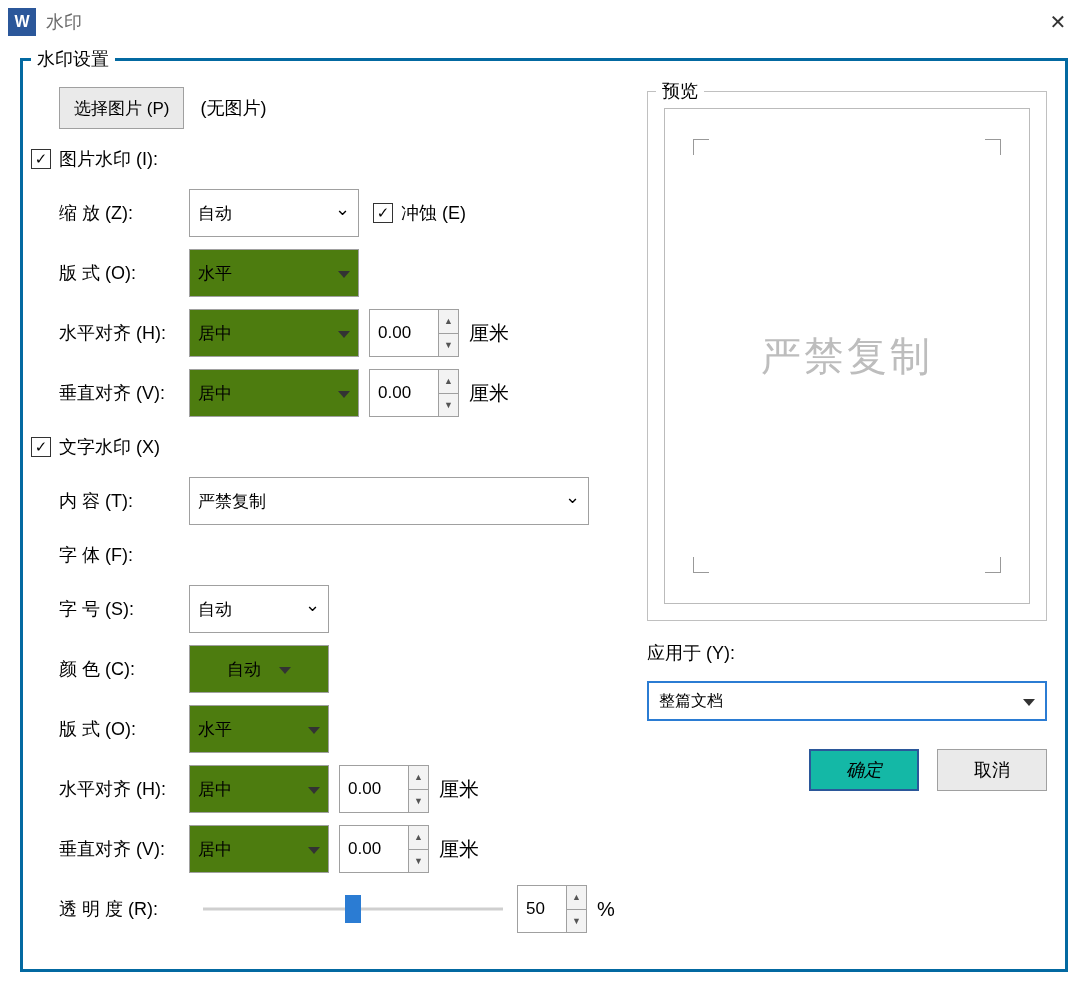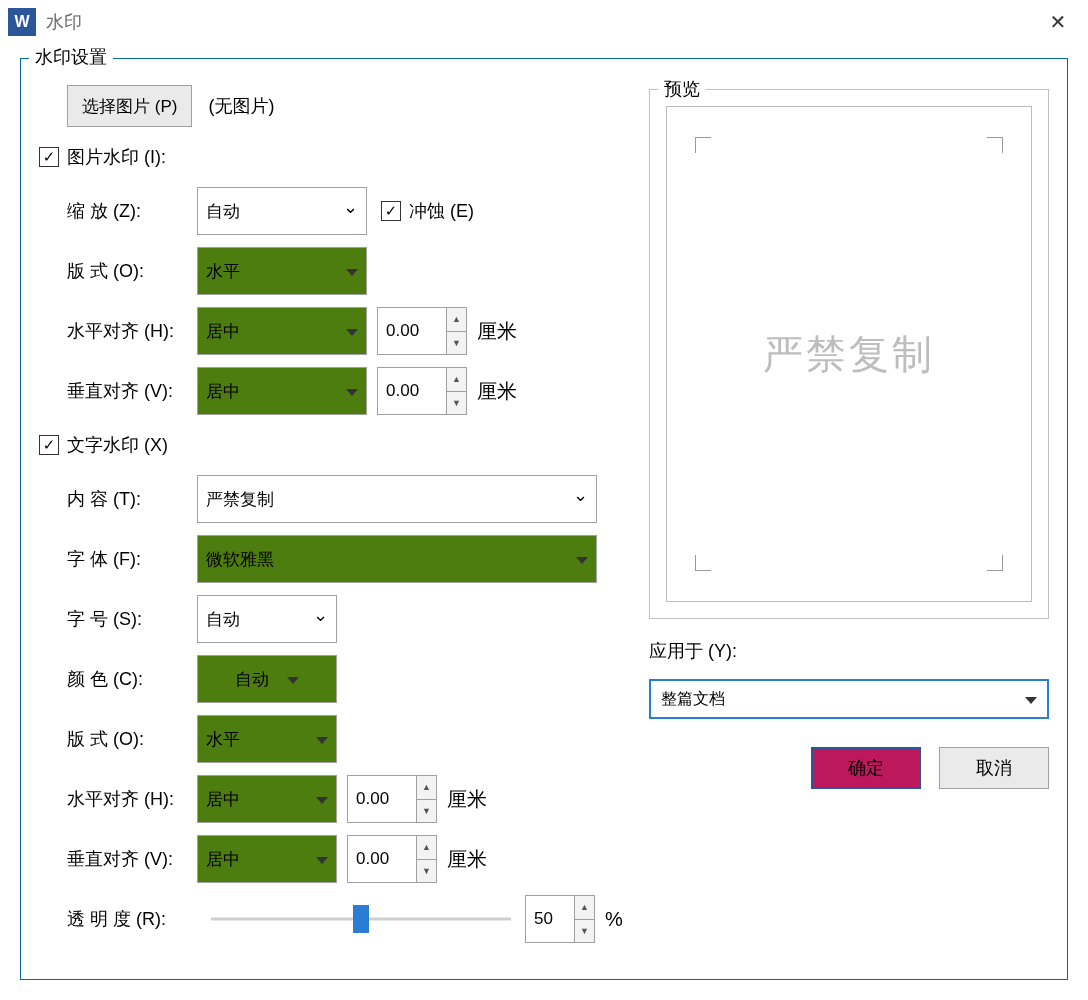--- a/index.html
+++ b/index.html
@@ -36,22 +36,22 @@
       width: 44px; height: 44px;
       display: flex; align-items: center; justify-content: center;
       font-size: 20px; color: #333;
       cursor: pointer;
     }
     .dialog-body {
       padding: 14px 20px 20px 20px;
     }
     .groupbox {
       position: relative;
-      border: 1px solid #0369a1;
-      padding: 26px 18px 24px 18px;
+      border: 3px solid #0369a1;
+      padding: 26px 18px 24px 8px;
       margin-bottom: 16px;
     }
     .group-title {
       position: absolute;
       top: -14px; left: 8px;
       background: #fff;
       padding: 0 6px;
       font-size: 18px;
       color: #000;
     }
@@ -141,21 +141,22 @@
       justify-content: center;
       height: 42px;
     }
     .btn-large {
       width: 110px;
       height: 42px;
       font-size: 18px;
     }
     .btn-primary {
       border: 2px solid #2b579a;
-      background: #be185d;
+      background: #14b8a6;
+      font-style: italic;
     }
     .unit { margin-left: 10px; font-size: 20px; }
     .cols {
       display: flex;
       gap: 24px;
     }
     .left-col { flex: 1; min-width: 0; }
     .right-col { width: 400px; }
     .preview-group {
       position: relative;
@@ -322,24 +323,20 @@
         <div class="row indent">
           <span class="field-label">内   容 (T):</span>
           <div class="combo" style="width:400px">
             <span>严禁复制</span>
             <span class="caret v"></span>
           </div>
         </div>
 
         <div class="row indent">
           <span class="field-label">字   体 (F):</span>
-          <div class="combo gray" style="width:400px">
-            <span>微软雅黑</span>
-            <span class="caret solid"></span>
-          </div>
         </div>
 
         <div class="row indent">
           <span class="field-label">字   号 (S):</span>
           <div class="combo" style="width:140px">
             <span>自动</span>
             <span class="caret v"></span>
           </div>
         </div>
 

